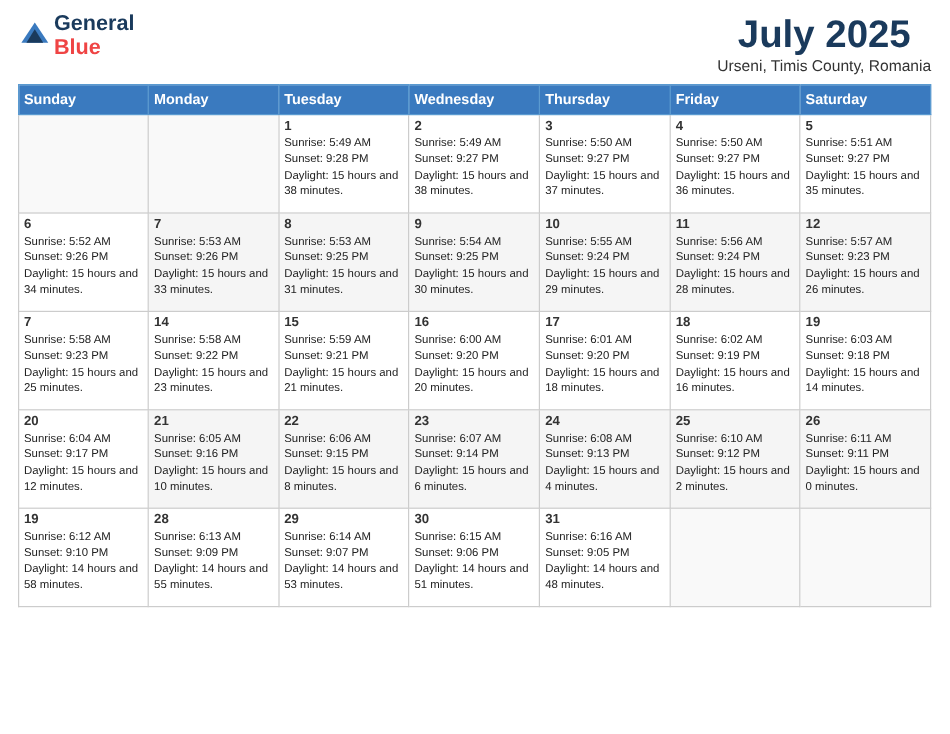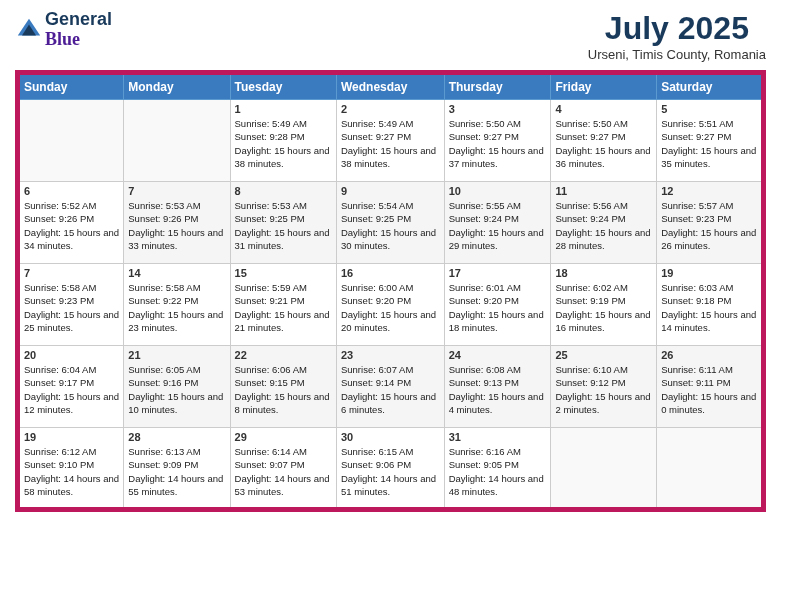--- a/index.html
+++ b/index.html
@@ -7,41 +7,40 @@
       font-family: Arial, sans-serif;
       background: #fff;
       width: 792px;
       height: 612px;
       overflow: hidden;
     }
     .page {
       width: 792px;
       height: 612px;
       background: #fff;
-      padding: 10px 26px 10px 15px;
+      padding: 10px 16px 10px 15px;
     }
     .header {
       display: flex;
       justify-content: space-between;
       align-items: flex-start;
       margin-bottom: 8px;
     }
     .logo {
       display: flex;
       align-items: center;
     }
     .logo-text {
       font-size: 18px;
       font-weight: bold;
       color: #1a3a5c;
       line-height: 1.1;
     }
     .logo-text span {
-      color: #4c1d95;
-      font-family: Liberation Serif, serif;
+      color: #ef4444;
     }
     .logo-icon {
       width: 28px;
       height: 28px;
       margin-right: 2px;
     }
     .title-block {
       text-align: right;
     }
     .month-title {
@@ -50,21 +49,21 @@
       color: #1a3a5c;
       text-align: center;
     }
     .location {
       font-size: 13px;
       color: #333;
     }
     .calendar {
       width: 100%;
       border-collapse: collapse;
-      border: 5px solid #be185d;
+      border: 1px solid #be185d;
     }
     .calendar th {
       background: #3a7abf;
       color: #fff;
       font-size: 12px;
       font-weight: bold;
       padding: 5px 4px;
       text-align: left;
       border: 1px solid #5a9ad0;
     }

